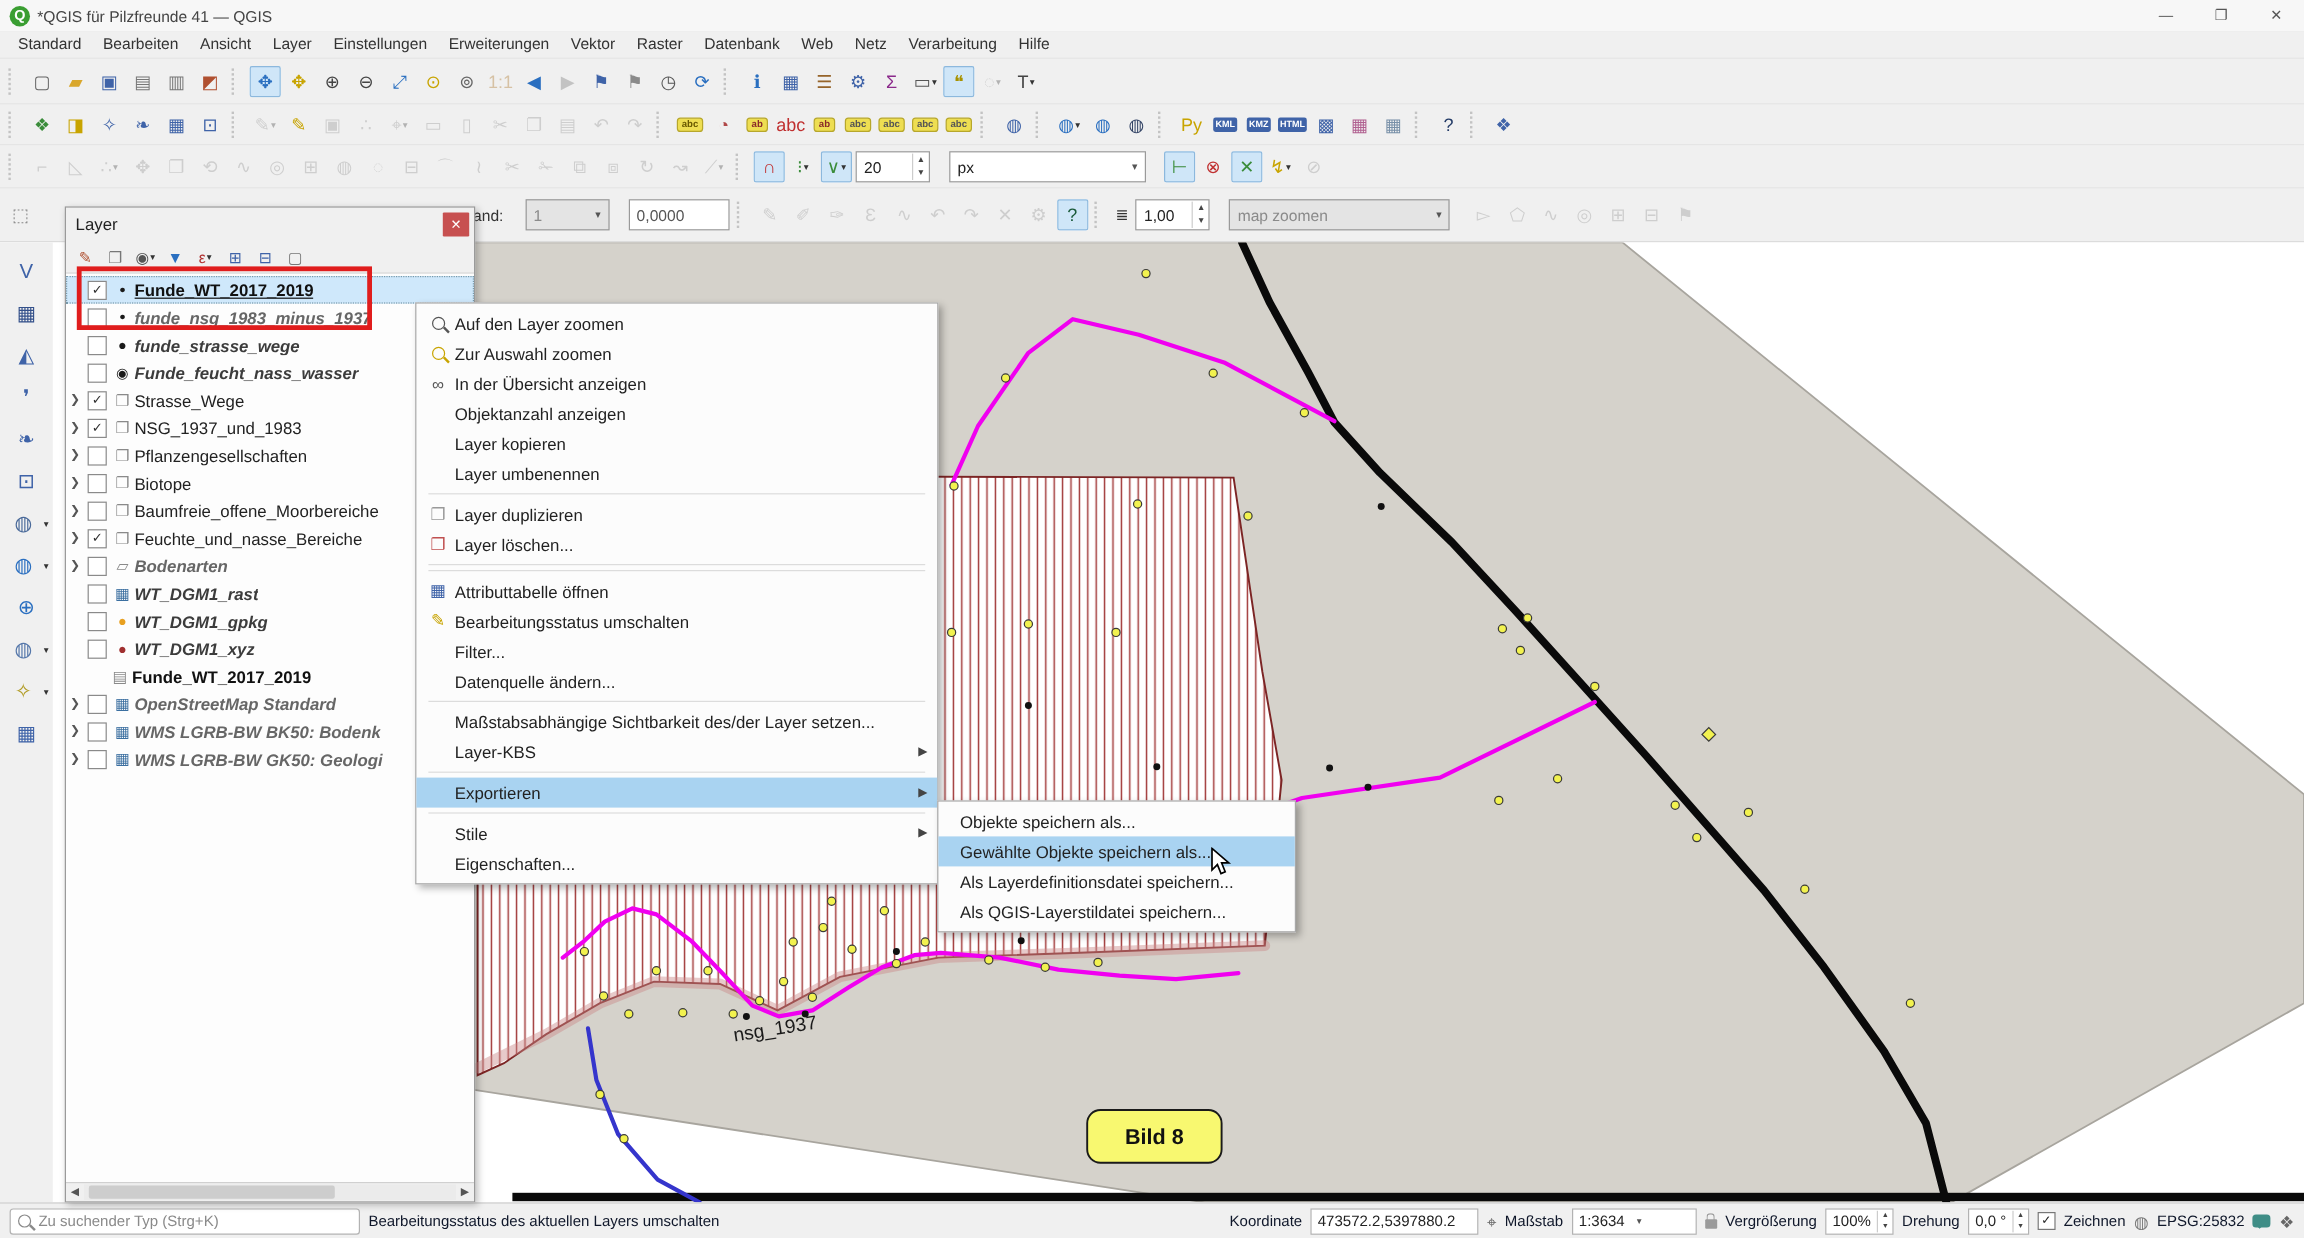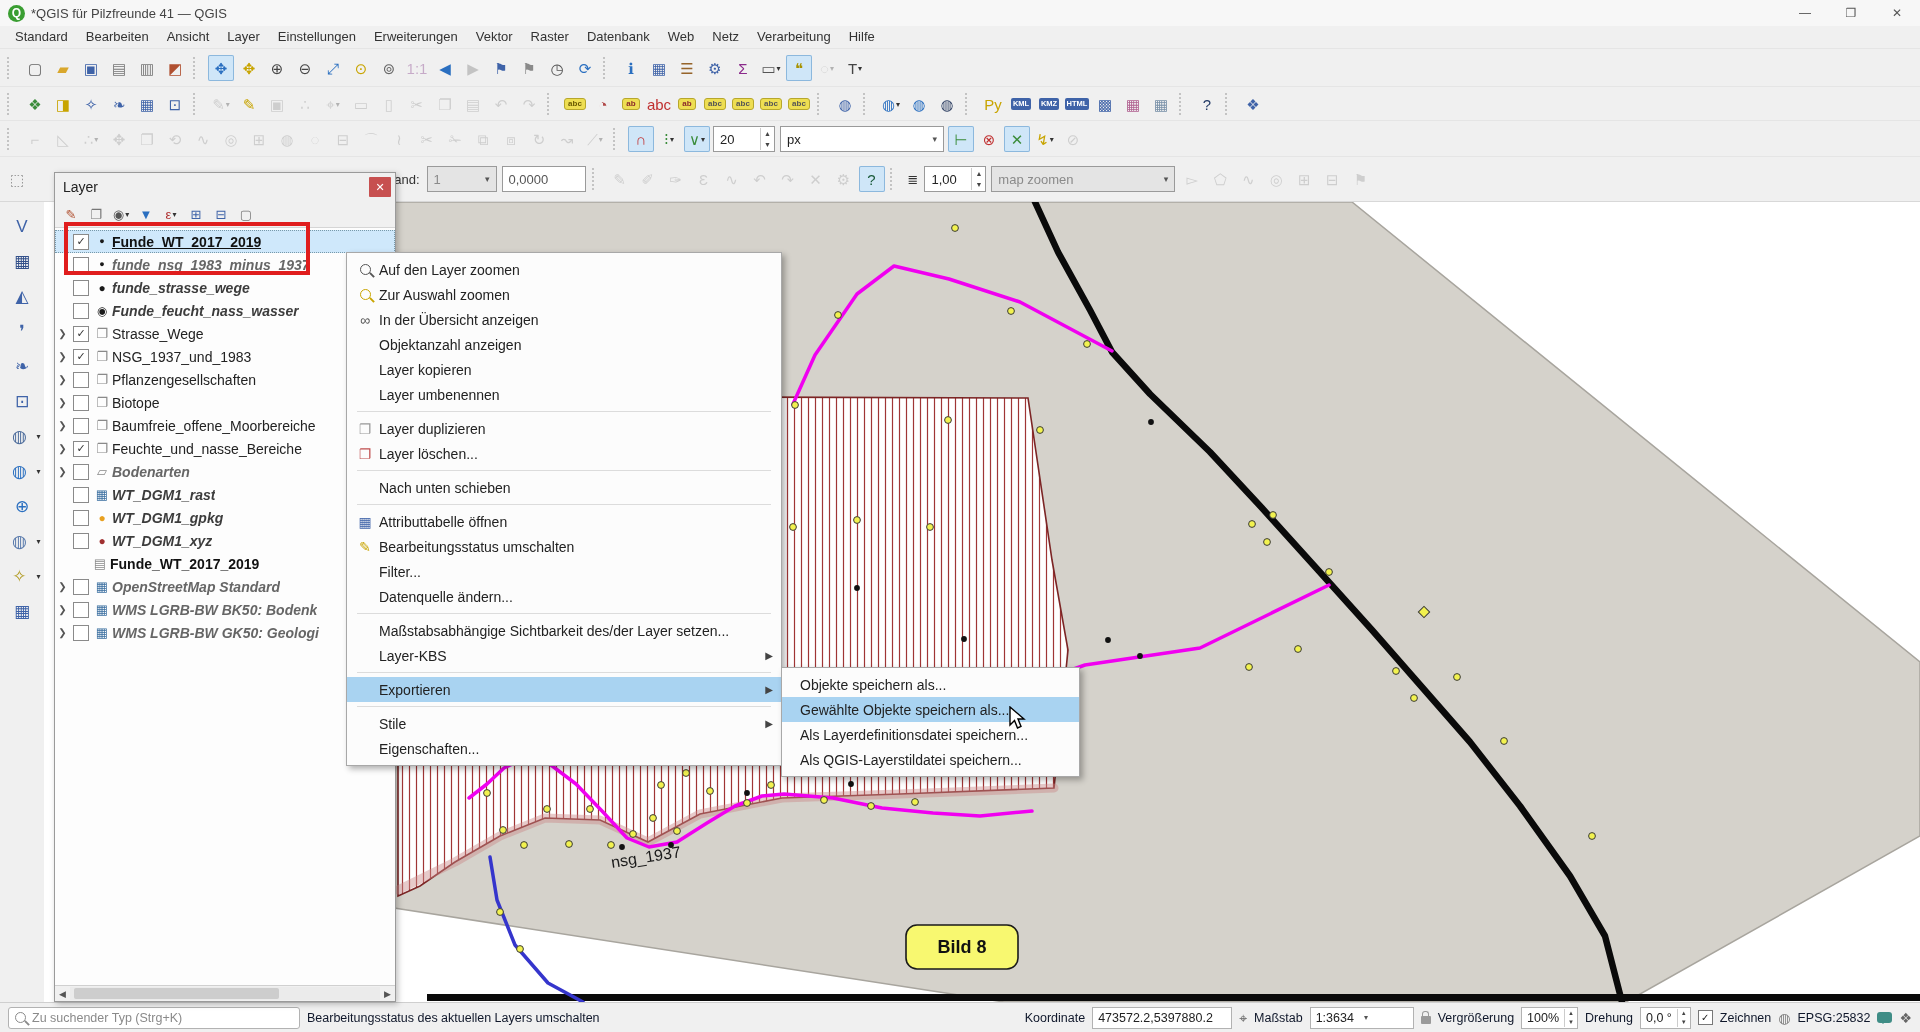--- a/index.html
+++ b/index.html
@@ -26,21 +26,21 @@
   .icon.disabled{opacity:.32;}
   .icon.active{background:#cfe6f8;box-shadow:0 0 0 1px #8cb8dd inset;}
   .icon.chipb .g{background:#3f63a8;color:#fff;font-size:7.5px;font-weight:bold;padding:2px 2px;border-radius:2px;letter-spacing:0;}
   .icon.chipy .g{background:#eede52;color:#6a5a00;font-size:8px;font-weight:bold;padding:1px 3px;border-radius:3px;border:1px solid #b7a72c;}
   .dd{font-size:8px;color:#333;margin-left:1px;}
   .tb-label{font-size:13px;color:#333;margin:0 4px;}
   .spin{display:flex;align-items:center;background:#fff;border:1px solid #9a9a9a;height:24px;margin:0 2px;}
   .spin .v{font-size:13px;padding:0 6px;min-width:34px;}
   .spin .btns{display:flex;flex-direction:column;border-left:1px solid #ccc;}
   .spin .btns span{font-size:7px;line-height:11px;padding:0 3px;color:#444;}
-  .combo{display:flex;align-items:center;border:1px solid #9a9a9a;height:24px;margin:0 3px;padding:0 6px;font-size:13px;background:#fff;gap:2px;}
+  .combo{display:flex;align-items:center;border:1px solid #9a9a9a;height:24px;margin:0 14px;padding:0 6px;font-size:13px;background:#fff;gap:2px;}
   .combo.dis{background:#e4e4e4;color:#8a8a8a;}
   .combo .ar{font-size:9px;color:#555;margin-left:auto;}
   .field{display:flex;align-items:center;border:1px solid #9a9a9a;height:24px;margin:0 2px;padding:0 6px;font-size:13px;background:#fff;color:#555;}
   
   #map-area{position:absolute;left:0;top:202px;width:1920px;height:800px;background:#fff;}
   
   #left-dock{position:absolute;left:0;top:202px;width:44px;height:800px;background:#f0f0f0;display:flex;flex-direction:column;align-items:center;padding-top:10px;gap:7px;}
   #left-dock .icon{width:30px;height:28px;}
   #left-dock .icon .g{font-size:17px;}
   
@@ -168,21 +168,21 @@
     <span class="icon">
       <span class="g" style="color: rgb(42, 111, 192);">⤢</span>
     </span>
     <span class="icon">
       <span class="g" style="color: rgb(200, 164, 0);">⊙</span>
     </span>
     <span class="icon">
       <span class="g" style="color: rgb(102, 102, 102);">⊚</span>
     </span>
     <span class="icon disabled">
-      <span class="g" style="color: #701a75;">1:1</span>
+      <span class="g" style="color: #a16207;">1:1</span>
     </span>
     <span class="icon">
       <span class="g" style="color: rgb(42, 111, 192);">◀</span>
     </span>
     <span class="icon disabled">
       <span class="g" style="color: rgb(102, 102, 102);">▶</span>
     </span>
     <span class="icon">
       <span class="g" style="color: rgb(63, 99, 168);">⚑</span>
     </span>
@@ -882,24 +882,20 @@
       </span>
       <span class="tx">Layer duplizieren</span>
     </div>
     <div class="cm-item">
       <span class="ic">
         <span class="g" style="color: rgb(192, 80, 80);">❐</span>
       </span>
       <span class="tx">Layer löschen...</span>
     </div>
     <div class="cm-sep"></div>
-    <div class="cm-item">
-      <span class="ic"></span>
-      <span class="tx">Nach unten schieben</span>
-    </div>
     <div class="cm-sep"></div>
     <div class="cm-item">
       <span class="ic">
         <span class="g" style="color: rgb(63, 99, 168);">▦</span>
       </span>
       <span class="tx">Attributtabelle öffnen</span>
     </div>
     <div class="cm-item">
       <span class="ic">
         <span class="g" style="color: rgb(200, 164, 0);">✎</span>

